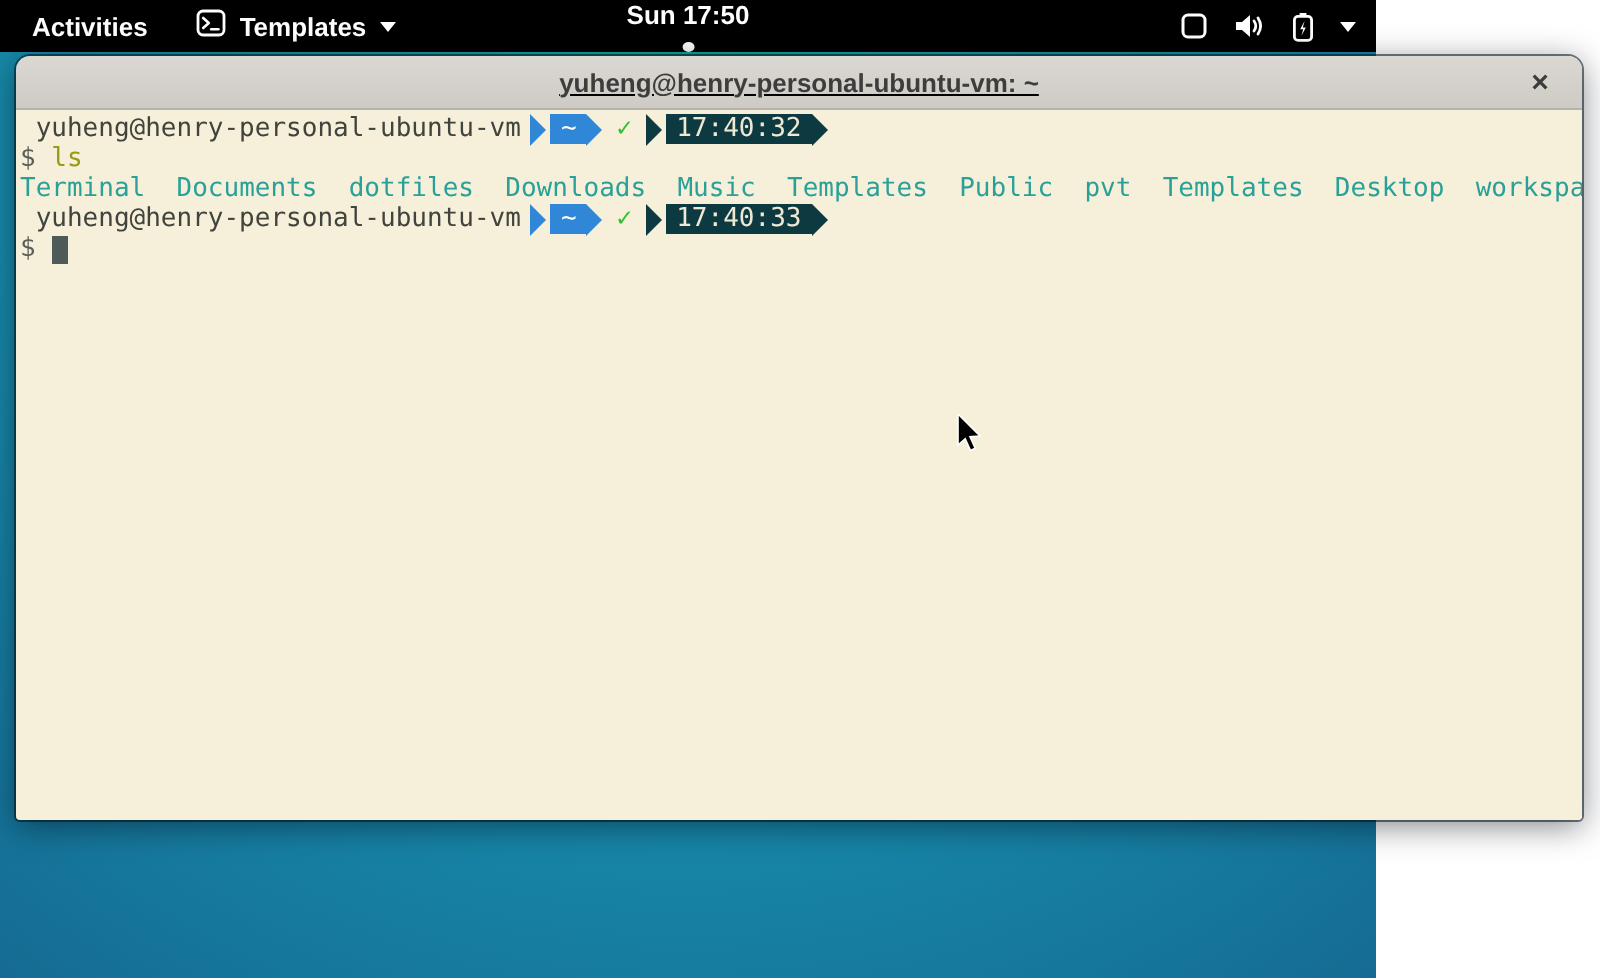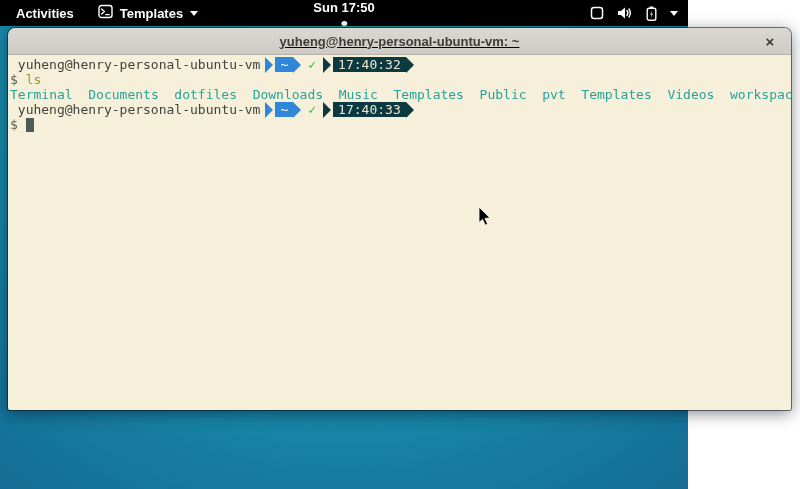--- a/index.html
+++ b/index.html
@@ -160,21 +160,21 @@
       <div class="line dirs">
         <span>Terminal</span>
         <span>Documents</span>
         <span>dotfiles</span>
         <span>Downloads</span>
         <span>Music</span>
         <span>Templates</span>
         <span>Public</span>
         <span>pvt</span>
         <span>Templates</span>
-        <span>Videos</span>
+        <span>Desktop</span>
         <span>workspace</span>
       </div>
 
       <div class="line promptline">
         <span>yuheng@henry-personal-ubuntu-vm</span>
         <span class="pl blue">
           <span class="tri lead"></span>
           <span class="pl-body">~</span>
           <span class="tri"></span>
         </span>

